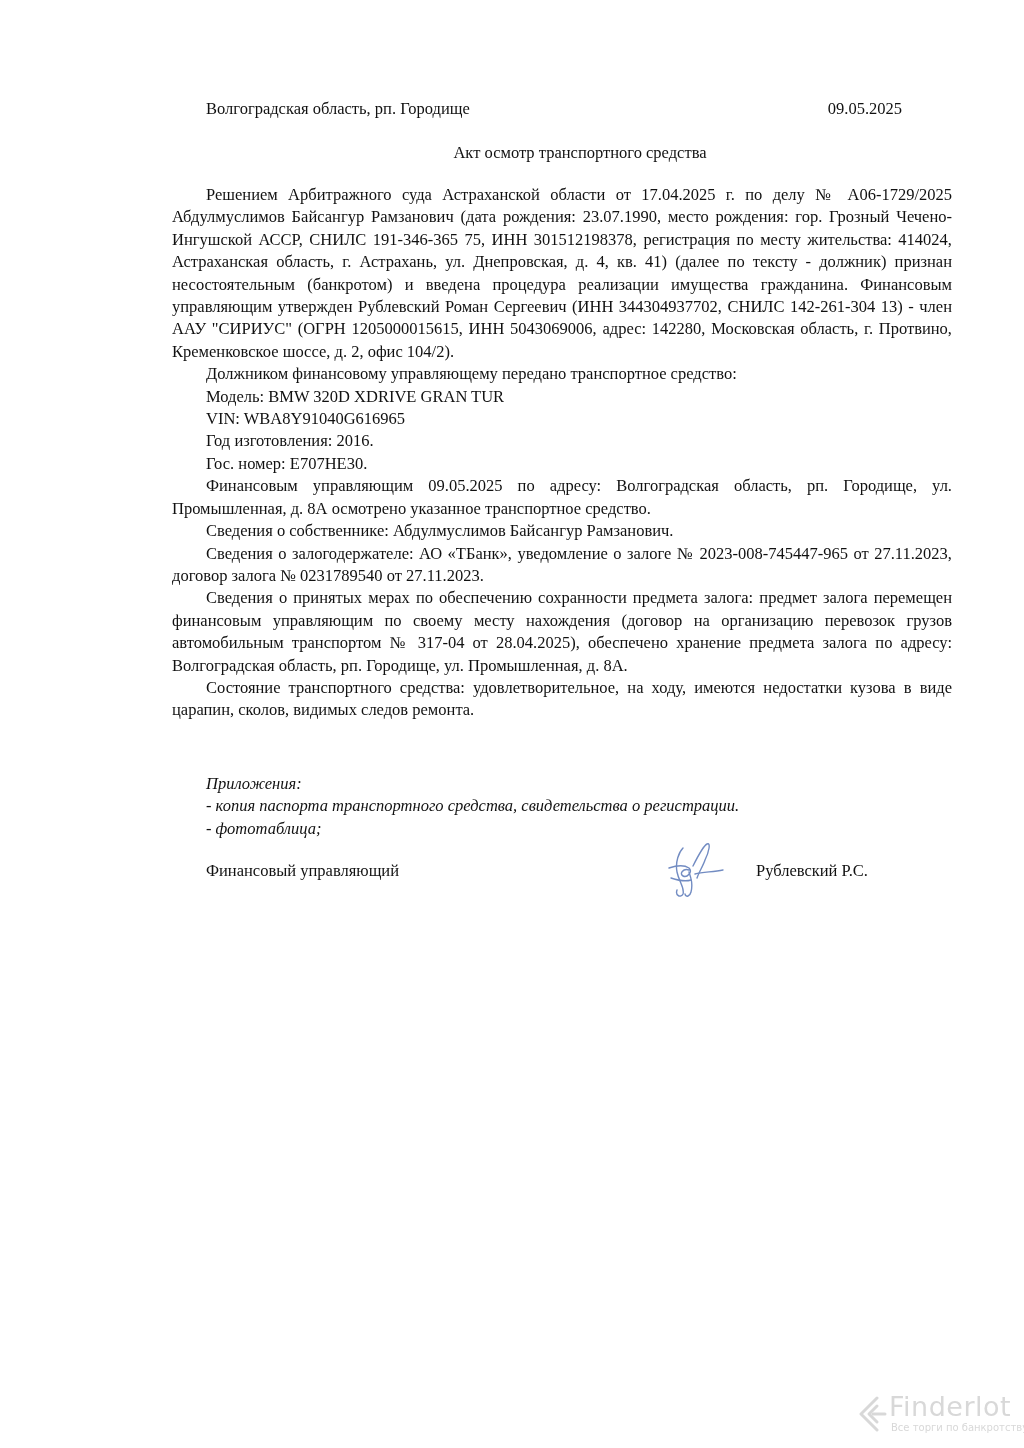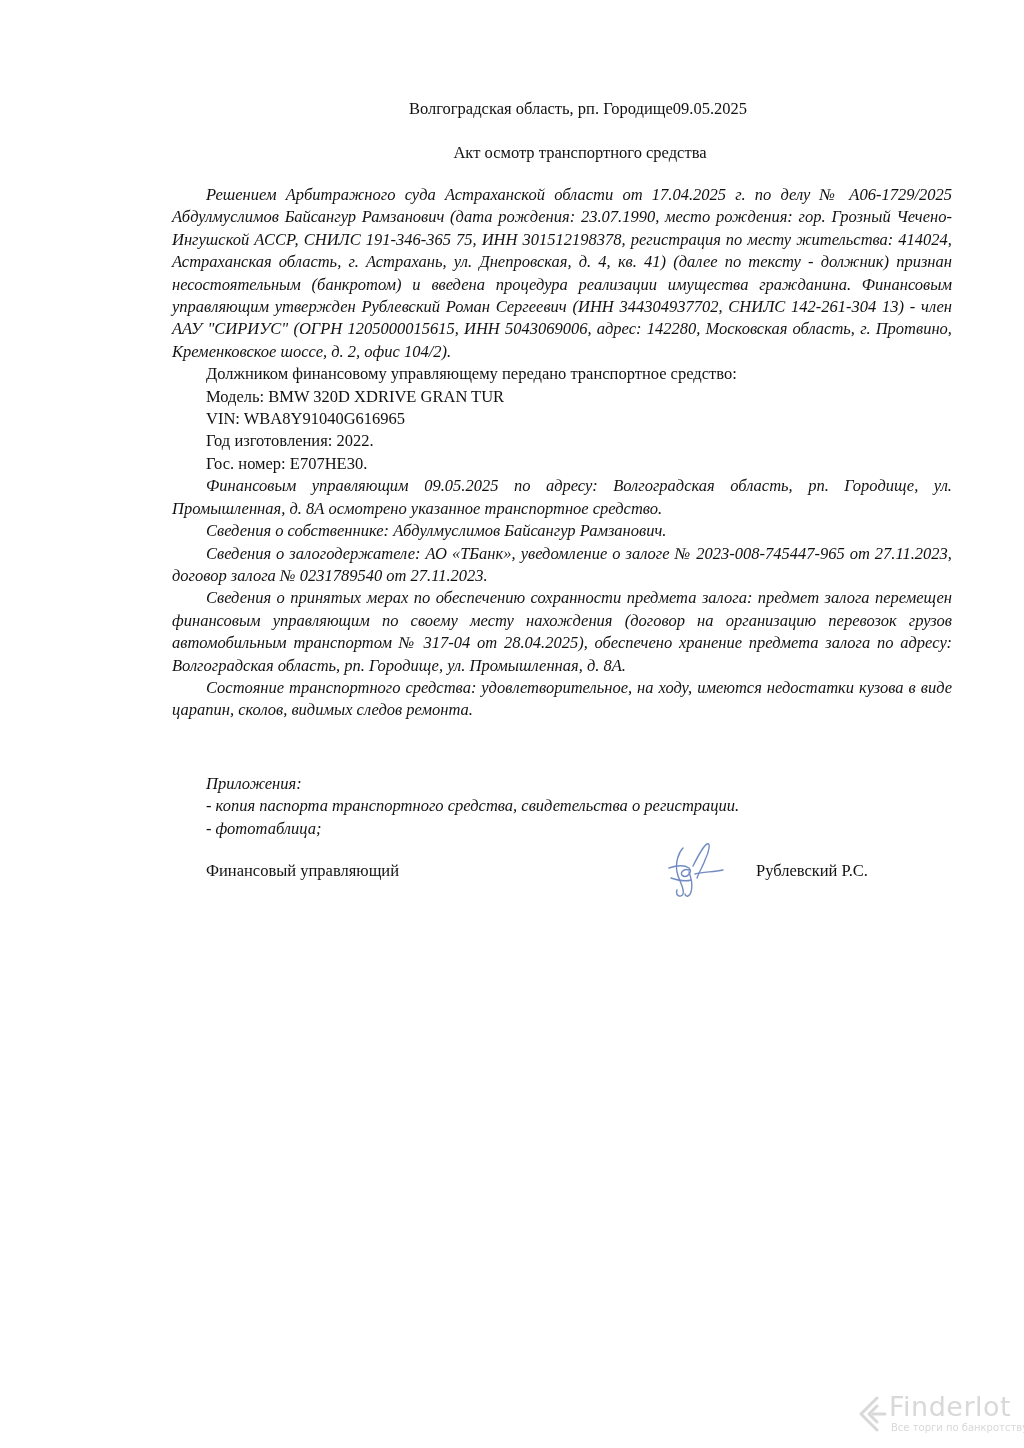--- a/index.html
+++ b/index.html
@@ -4,31 +4,31 @@
 <style>
   html, body { margin: 0; padding: 0; background: #ffffff; }
   body {
     width: 1024px; height: 1448px; position: relative; overflow: hidden;
     font-family: "Liberation Serif", "DejaVu Serif", serif;
     color: #111111;
   }
   .page { position: absolute; left: 0; top: 0; width: 1024px; height: 1448px; background: #fff; }
   .header-row {
     position: absolute; left: 206px; top: 98px; width: 696px;
-    display: flex; justify-content: center; font-size: 16.5px; line-height: 22px; margin-left: 24px;
+    display: flex; justify-content: space-between; font-size: 16.5px; line-height: 22px;
   }
   .doc-title {
     position: absolute; left: 0; width: 1160px; top: 142px; text-align: center;
     font-size: 16.5px; line-height: 22px;
   }
   .body-text {
     position: absolute; left: 172px; top: 184px; width: 780px;
     font-size: 16.5px; line-height: 22.4px;
   }
-  .para { margin: 0; text-align: justify; text-indent: 34px; text-align-last: left; font-style: italic; }
+  .para { margin: 0; text-align: justify; text-indent: 34px; text-align-last: left; }
   .line { margin: 0; padding-left: 34px; }
   .attachments {
     position: absolute; left: 206px; top: 773px; width: 700px;
     font-size: 16.5px; line-height: 22.4px; font-style: italic;
   }
   .attachments p { margin: 0; }
   .sign-row {
     position: absolute; left: 206px; top: 860px; width: 700px; height: 40px;
     font-size: 16.5px; line-height: 22px;
   }
@@ -59,21 +59,21 @@
     <span>09.05.2025</span>
   </div>
 
   <div class="doc-title">Акт осмотр транспортного средства</div>
 
   <div class="body-text">
     <p class="para">Решением Арбитражного суда Астраханской области от 17.04.2025 г. по делу № А06-1729/2025 Абдулмуслимов Байсангур Рамзанович (дата рождения: 23.07.1990, место рождения: гор. Грозный Чечено-Ингушской АССР, СНИЛС 191-346-365 75, ИНН 301512198378, регистрация по месту жительства: 414024, Астраханская область, г. Астрахань, ул. Днепровская, д. 4, кв. 41) (далее по тексту - должник) признан несостоятельным (банкротом) и введена процедура реализации имущества гражданина. Финансовым управляющим утвержден Рублевский Роман Сергеевич (ИНН 344304937702, СНИЛС 142-261-304 13) - член ААУ "СИРИУС" (ОГРН 1205000015615, ИНН 5043069006, адрес: 142280, Московская область, г. Протвино, Кременковское шоссе, д. 2, офис 104/2).</p>
     <p class="line">Должником финансовому управляющему передано транспортное средство:</p>
     <p class="line">Модель: BMW 320D XDRIVE GRAN TUR</p>
     <p class="line">VIN: WBA8Y91040G616965</p>
-    <p class="line">Год изготовления: 2022.</p>
+    <p class="line">Год изготовления: 2016.</p>
     <p class="line">Гос. номер: Е707НЕ30.</p>
     <p class="para">Финансовым управляющим 09.05.2025 по адресу: Волгоградская область, рп. Городище, ул. Промышленная, д. 8А осмотрено указанное транспортное средство.</p>
     <p class="para">Сведения о собственнике: Абдулмуслимов Байсангур Рамзанович.</p>
     <p class="para">Сведения о залогодержателе: АО «ТБанк», уведомление о залоге № 2023-008-745447-965 от 27.11.2023, договор залога № 0231789540 от 27.11.2023.</p>
     <p class="para">Сведения о принятых мерах по обеспечению сохранности предмета залога: предмет залога перемещен финансовым управляющим по своему месту нахождения (договор на организацию перевозок грузов автомобильным транспортом № 317-04 от 28.04.2025), обеспечено хранение предмета залога по адресу: Волгоградская область, рп. Городище, ул. Промышленная, д. 8А.</p>
     <p class="para">Состояние транспортного средства: удовлетворительное, на ходу, имеются недостатки кузова в виде царапин, сколов, видимых следов ремонта.</p>
   </div>
 
   <div class="attachments">
     <p>Приложения:</p>

